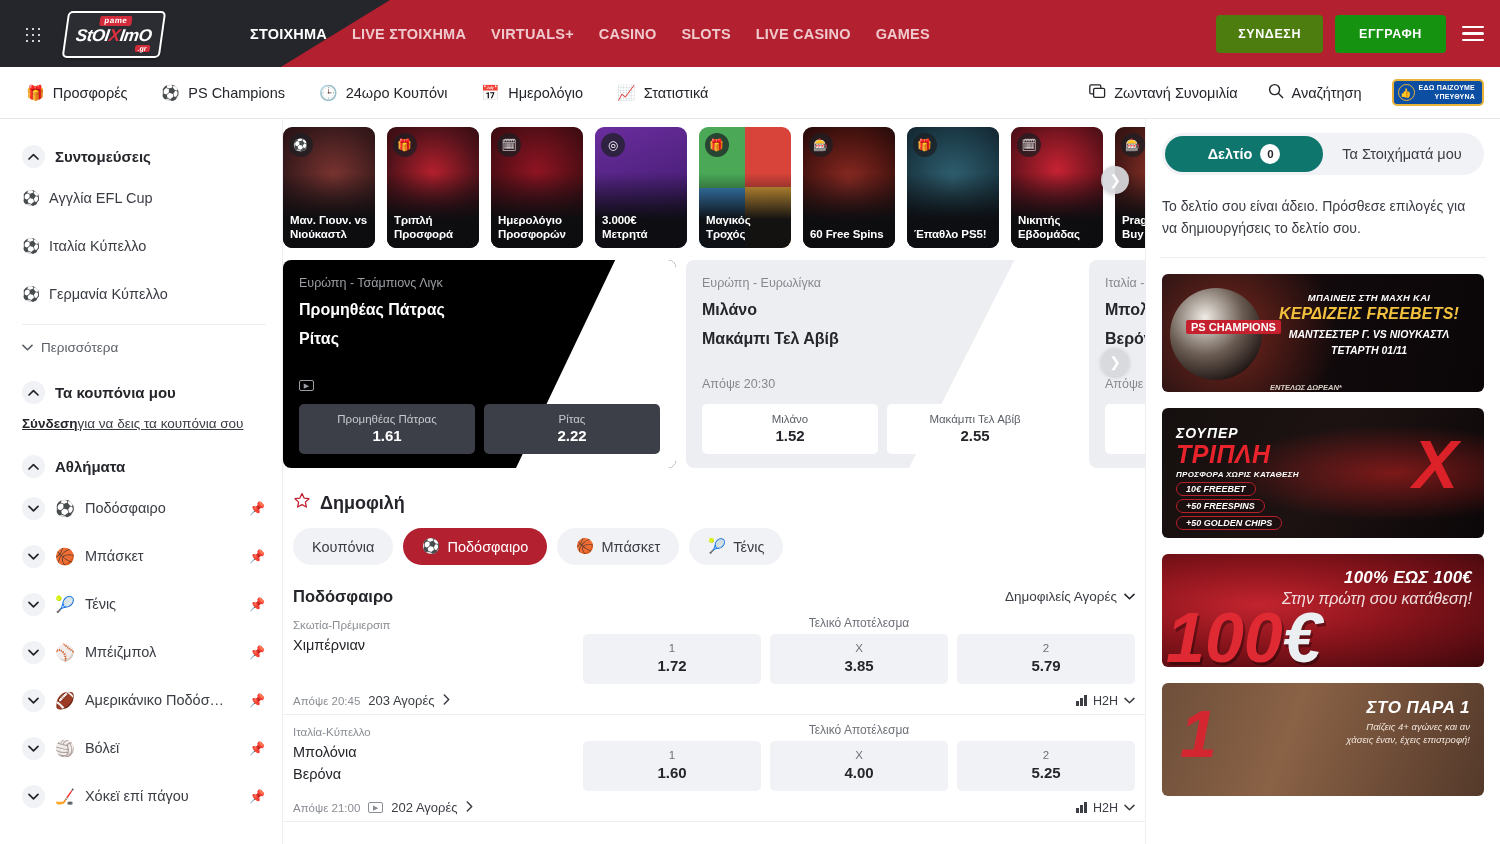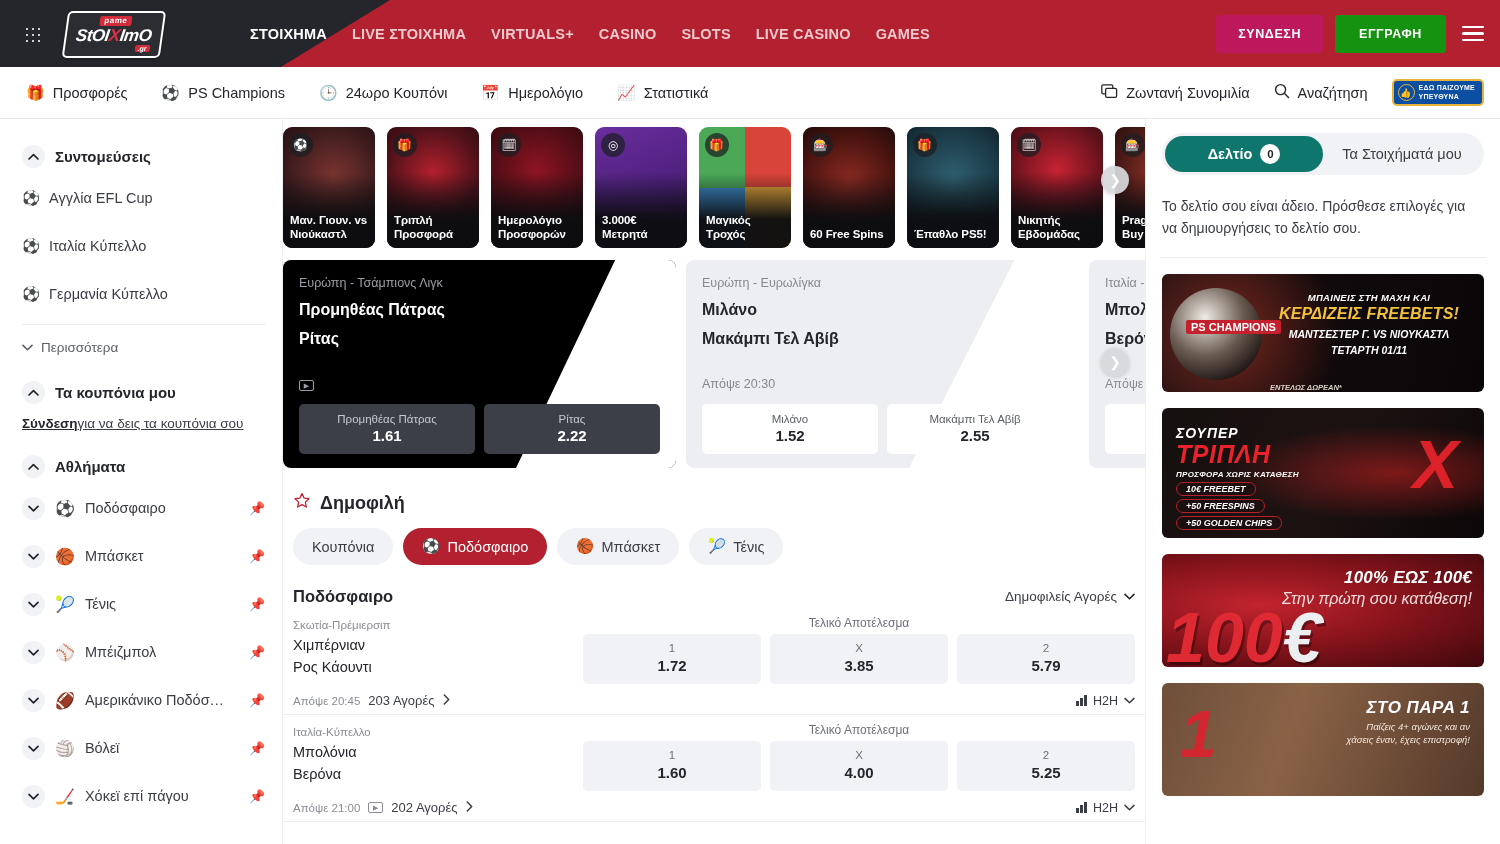--- a/index.html
+++ b/index.html
@@ -61,42 +61,42 @@
   .mainnav a {
     color: #f0c9cd; font-size: 14.5px; font-weight: bold; text-decoration: none;
     letter-spacing: .2px; white-space: nowrap; cursor: pointer;
   }
   .mainnav a.active { color: #ffffff; }
   .topbar-right {
     position: relative; z-index: 3; margin-left: auto; display: flex;
     align-items: center; gap: 12px; padding-right: 16px;
   }
   .btn-login {
-    background: #be185d; color: #fff; border: none; border-radius: 4px;
+    background: #4d7c0f; color: #fff; border: none; border-radius: 4px;
     height: 38px; padding: 0 22px; font-size: 12.5px; font-weight: bold;
     letter-spacing: .6px; cursor: pointer; font-family: inherit;
   }
   .btn-register {
     background: #169211; color: #fff; border: none; border-radius: 4px;
     height: 38px; padding: 0 24px; font-size: 12.5px; font-weight: bold;
     letter-spacing: .6px; cursor: pointer; font-family: inherit;
   }
   .hamburger { width: 26px; cursor: pointer; padding-left: 4px; }
   .hamburger span {
     display: block; height: 2.5px; background: #fff; border-radius: 2px;
     margin: 4px 0;
   }
 
   
   .subnav {
     height: 52px; background: #fff; border-bottom: 1px solid #e6e8ec;
     display: flex; align-items: center; padding: 0 16px;
   }
   .subnav-left { display: flex; align-items: center; gap: 34px; padding-left: 10px; }
-  .subnav-right { margin-left: auto; display: flex; align-items: center; gap: 24px; }
+  .subnav-right { margin-left: auto; display: flex; align-items: center; gap: 30px; text-align: right; }
   .subnav-item {
     display: flex; align-items: center; gap: 8px; cursor: pointer;
     font-size: 14.5px; color: #24262b; white-space: nowrap;
   }
   .subnav-item .emj { font-size: 15px; line-height: 1; }
   .resp-badge {
     background: #0b4ea2; border: 2px solid #e8b33a; border-radius: 5px;
     display: flex; align-items: center; gap: 4px; padding: 3px 7px 3px 4px;
     cursor: pointer;
   }
@@ -720,21 +720,20 @@
             <path d="M1 1.4L5.5 5.8 10 1.4" fill="none" stroke="#24262b" stroke-width="1.6" stroke-linecap="round" stroke-linejoin="round"></path>
           </svg>
       </span>
     </div>
 
     <div class="match">
       <div class="match-top">
         <div class="match-left">
           <div class="match-league">Σκωτία-Πρέμιερσιπ</div>
           <div class="match-team">Χιμπέρνιαν</div>
-          <div class="match-team">Ρος Κάουντι</div>
         </div>
         <div class="mk-wrap">
           <div class="mk-label">Τελικό Αποτέλεσμα</div>
           <div class="odds">
             <div class="odd">
               <div class="odd-k">1</div>
               <div class="odd-v">1.72</div>
             </div>
             <div class="odd">
               <div class="odd-k">X</div>

